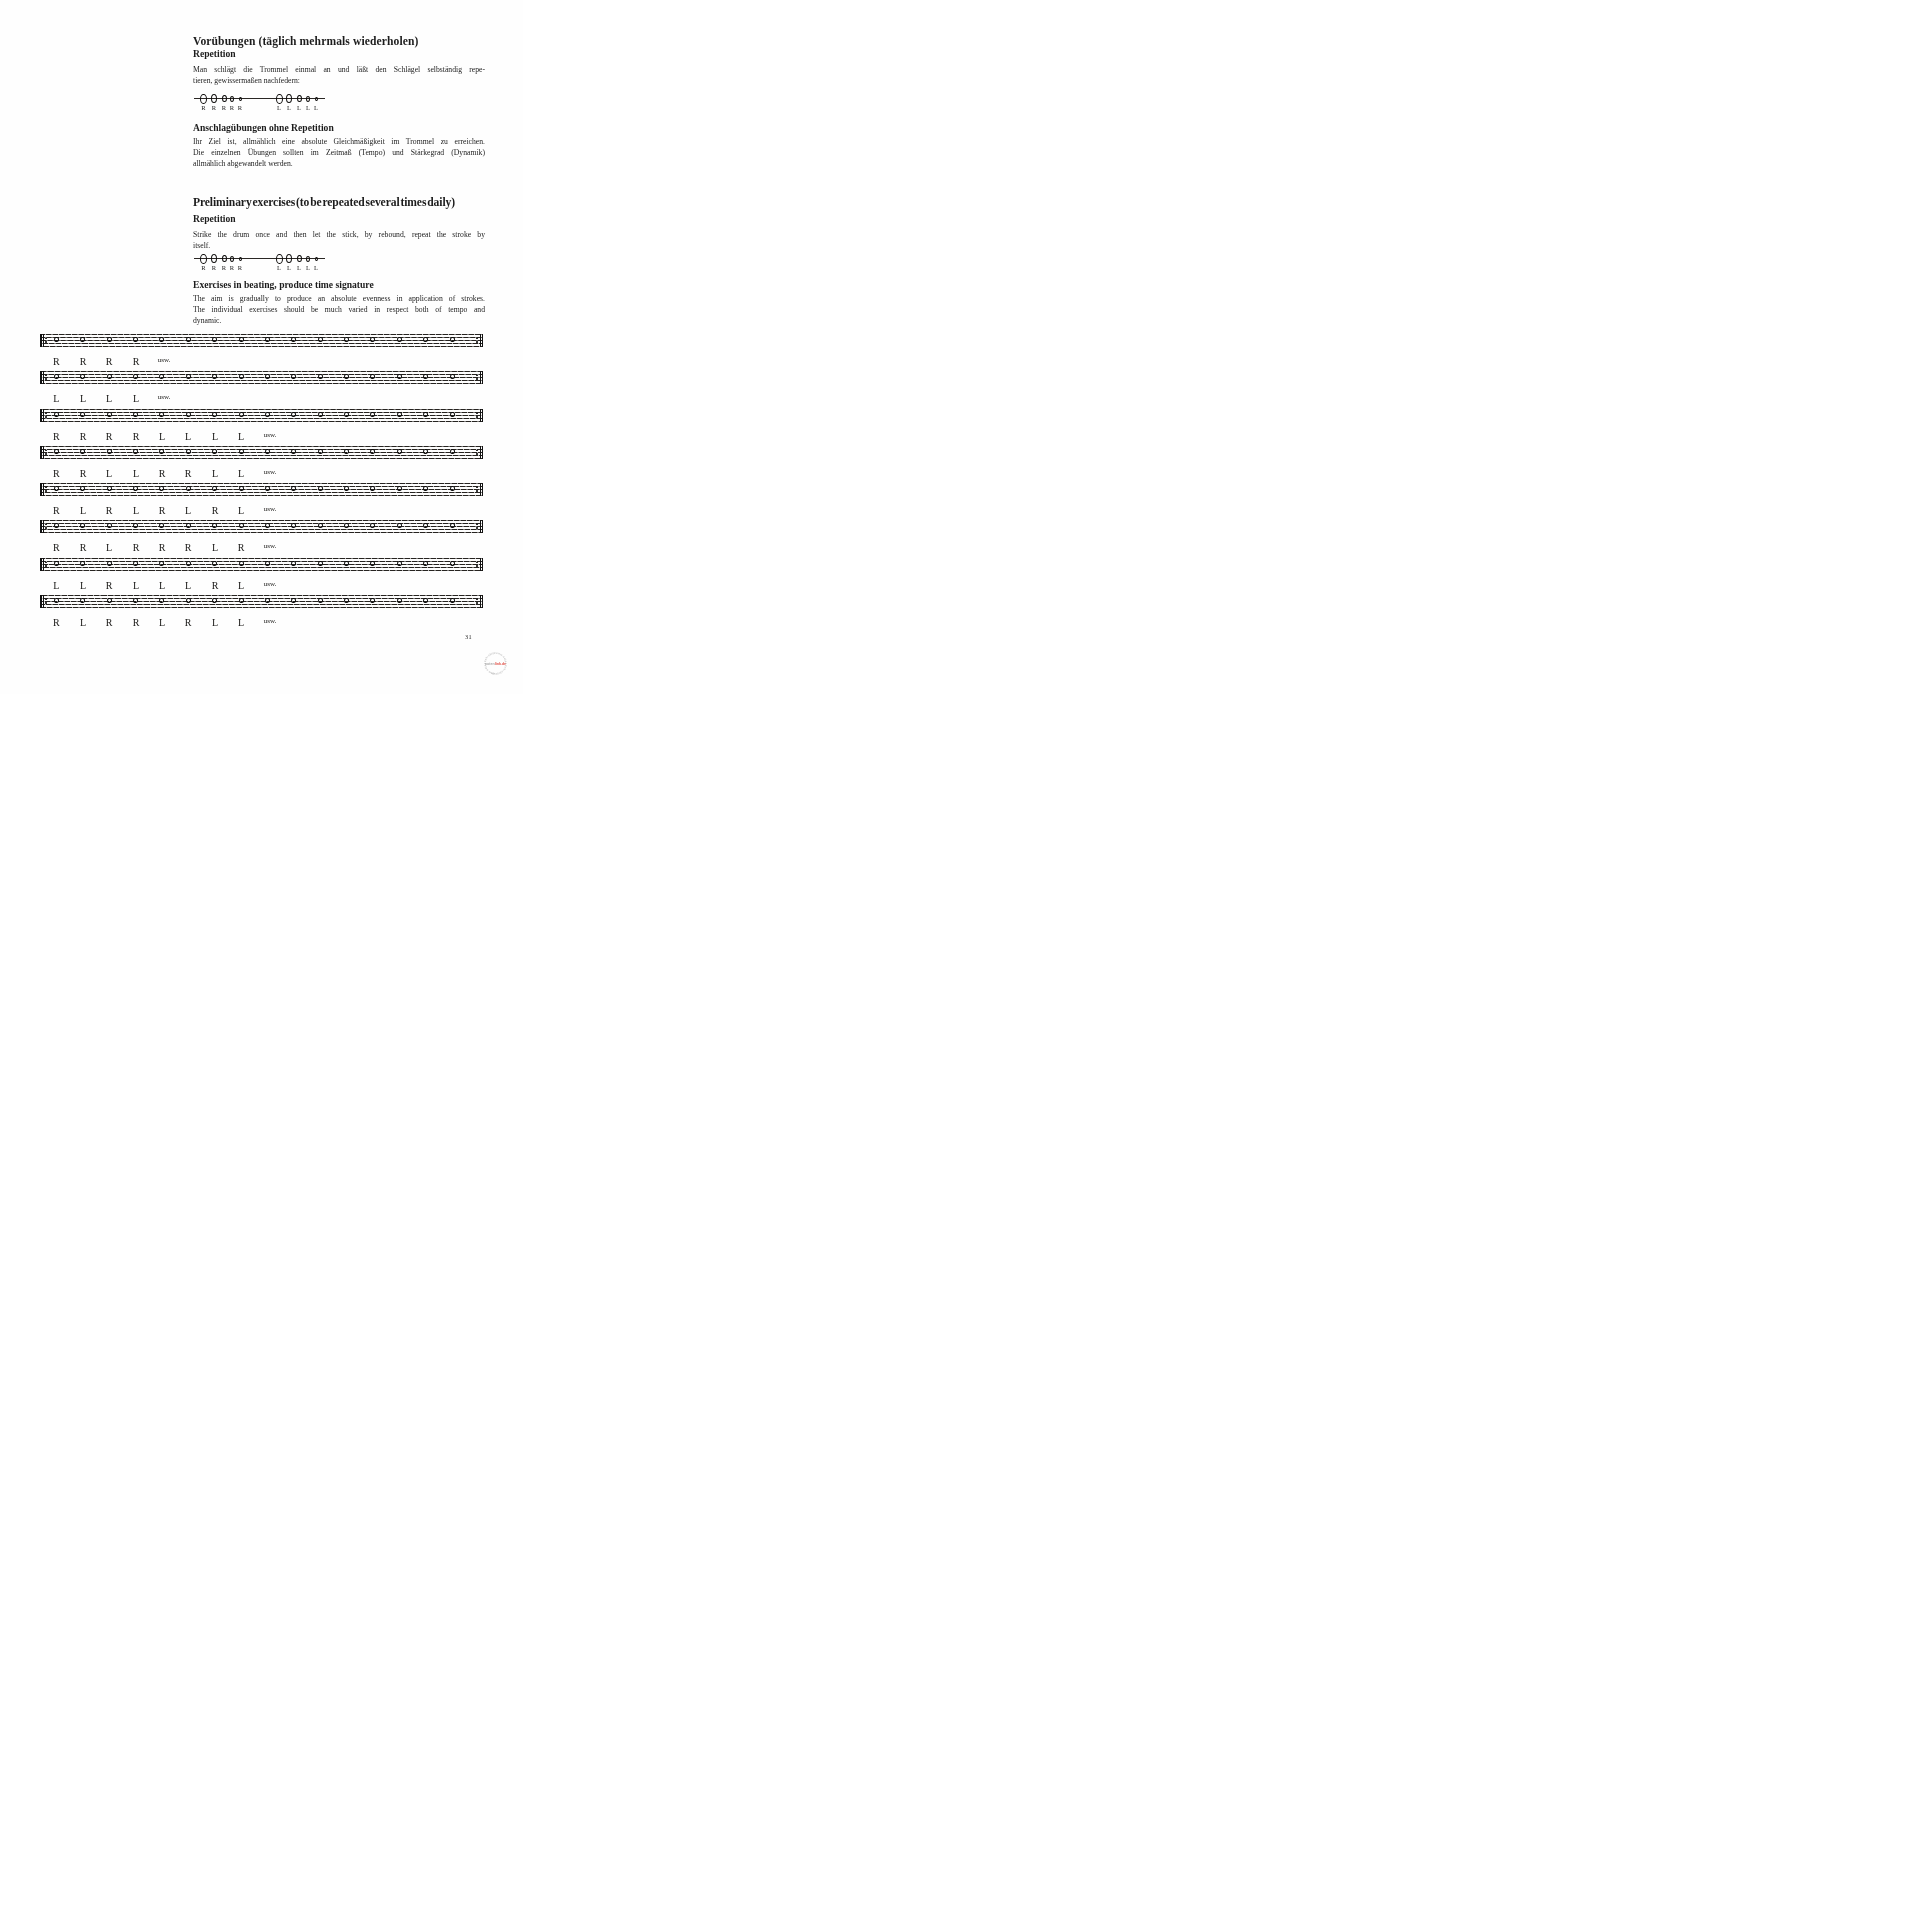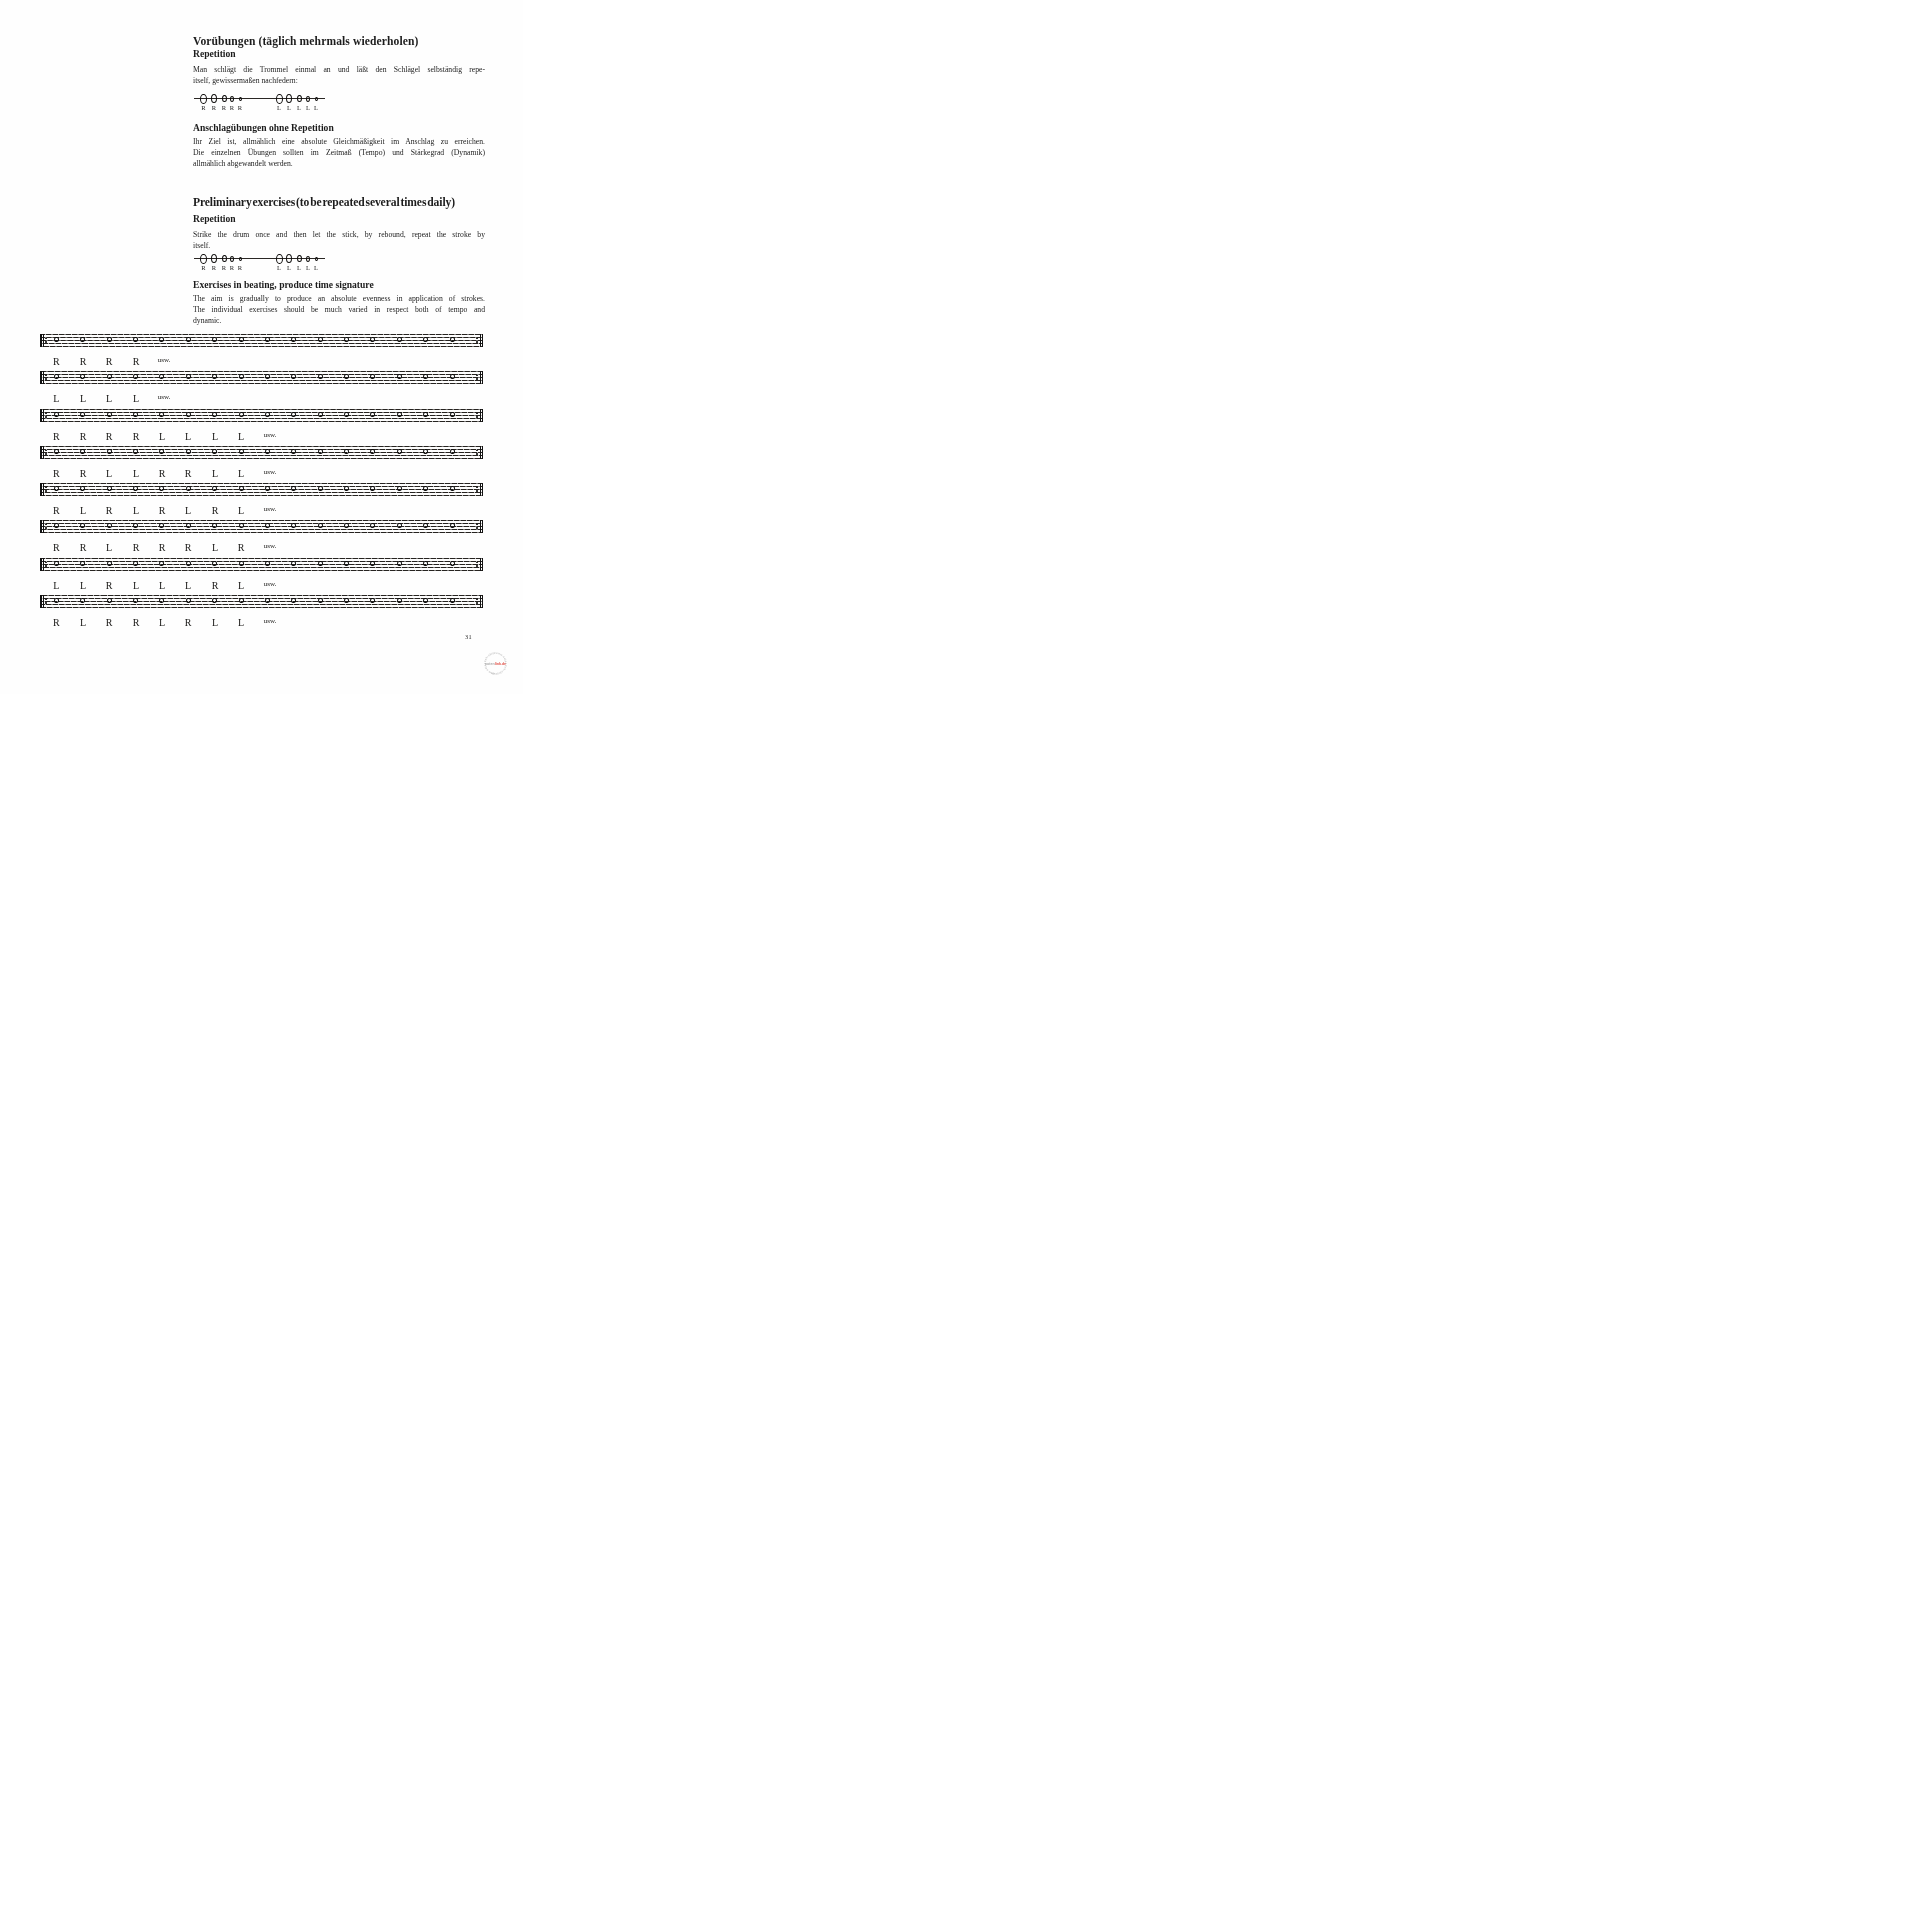--- a/index.html
+++ b/index.html
@@ -49,21 +49,21 @@
 </style>
 </head>
 <body>
 
 <div class="page">
 
   <div class="abs title" style="top:35px">Vorübungen (täglich mehrmals wiederholen)</div>
   <div class="abs h2" style="top:49px">Repetition</div>
   <div class="abs para" style="top:65px">
     <div class="pline">Man schlägt die Trommel einmal an und läßt den Schlägel selbständig repe-</div>
-    <div class="pline last">itself, gewissermaßen nachfedern:</div>
+    <div class="pline last">tieren, gewissermaßen nachfedern:</div>
   </div>
 
   <div class="abs rebound" id="rebound1" style="top:91px">
       <div class="rline"></div>
       <span class="rc" style="width: 4.7px; height: 8.2px; left: 7.3px; top: 2.5px;"></span>
       <span class="rc" style="width: 3.9px; height: 7px; left: 18px; top: 3.1px;"></span>
       <span class="rc" style="width: 3.2px; height: 5.7px; left: 28.5px; top: 3.8px;"></span>
       <span class="rc" style="width: 2.2px; height: 4.1px; left: 37px; top: 4.5px;"></span>
       <span class="rc" style="width: 0.8px; height: 2px; left: 46px; top: 5.6px;"></span>
       <div class="rletters">
@@ -82,21 +82,21 @@
         <span style="left: 86px;">L</span>
         <span style="left: 96px;">L</span>
         <span style="left: 106px;">L</span>
         <span style="left: 115px;">L</span>
         <span style="left: 123px;">L</span>
       </div>
     </div>
 
   <div class="abs h2" style="top:123px">Anschlagübungen ohne Repetition</div>
   <div class="abs para" style="top:137px">
-    <div class="pline">Ihr Ziel ist, allmählich eine absolute Gleichmäßigkeit im Anschlag zu erreichen.</div>
+    <div class="pline">Ihr Ziel ist, allmählich eine absolute Gleichmäßigkeit im Trommel zu erreichen.</div>
     <div class="pline">Die einzelnen Übungen sollten im Zeitmaß (Tempo) und Stärkegrad (Dynamik)</div>
     <div class="pline last">allmählich abgewandelt werden.</div>
   </div>
 
   <div class="abs title en" style="top:196px">Preliminary exercises (to be repeated several times daily)</div>
   <div class="abs h2" style="top:214px">Repetition</div>
   <div class="abs para" style="top:230px">
     <div class="pline">Strike the drum once and then let the stick, by rebound, repeat the stroke by</div>
     <div class="pline last">itself.</div>
   </div>

